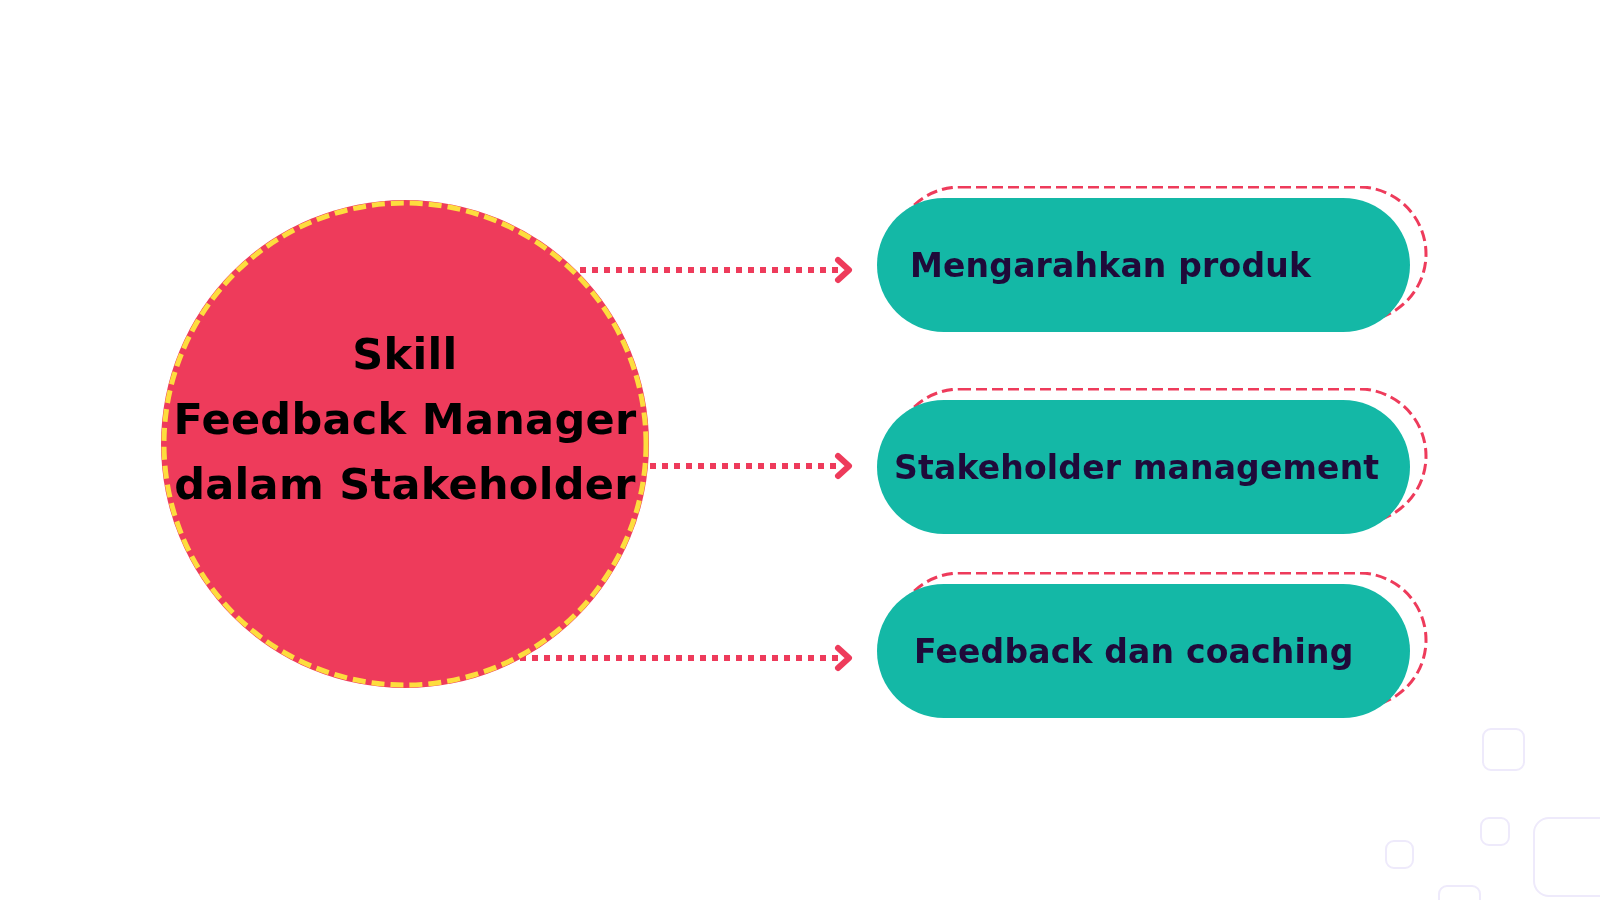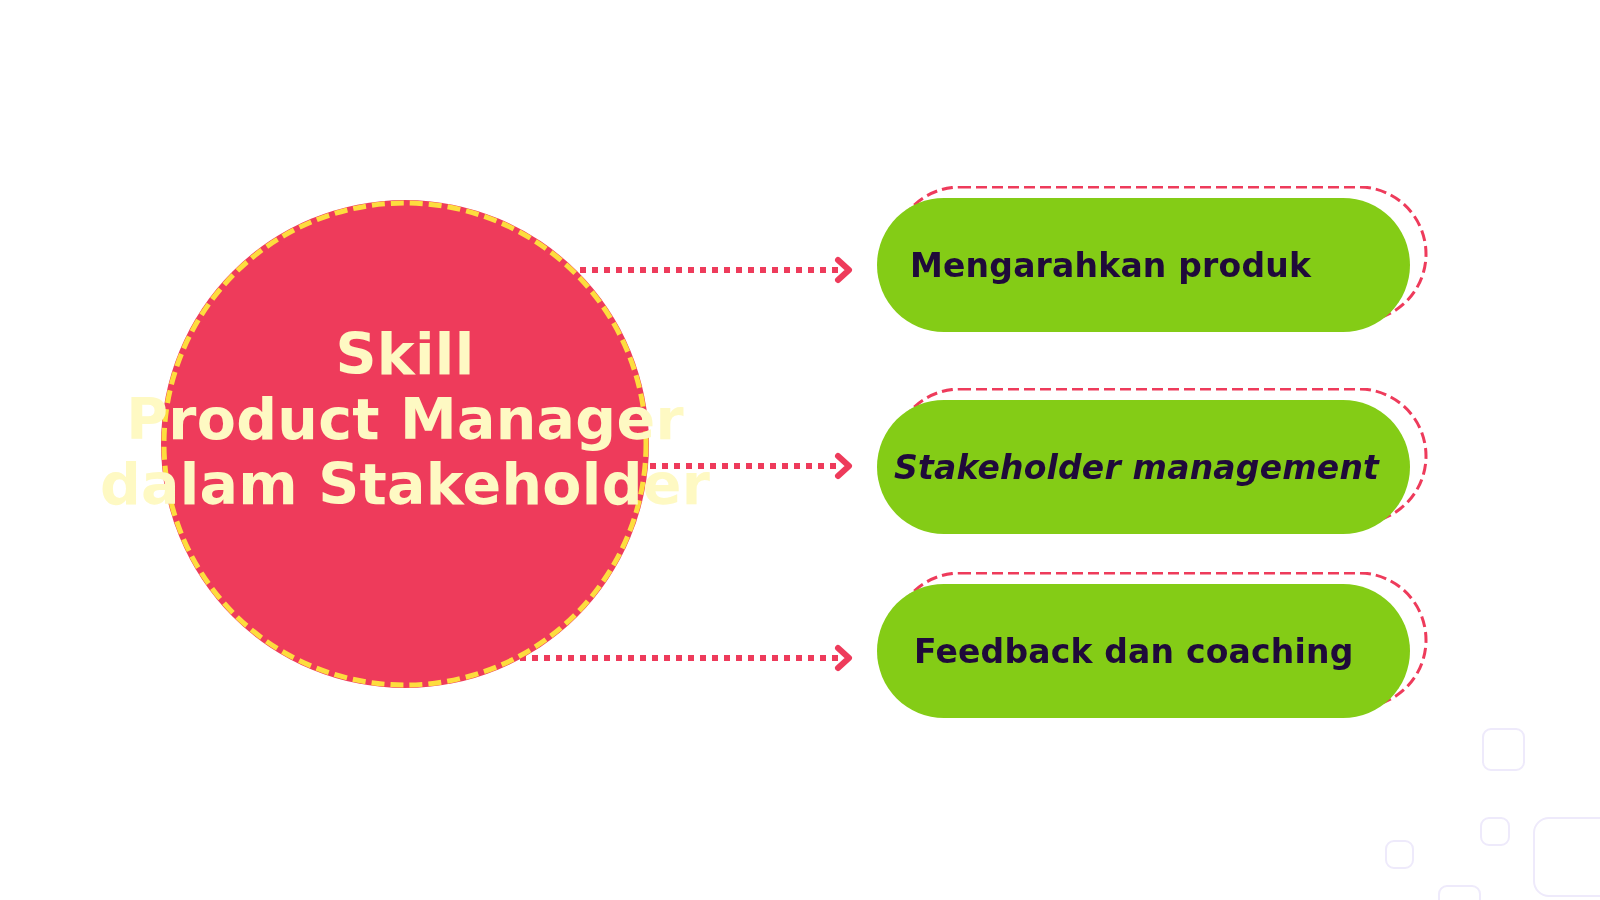--- a/index.html
+++ b/index.html
@@ -33,23 +33,23 @@
       z-index: 2;
     }
     .circle-border {
       position: absolute;
       left: 0; top: 0;
       width: 488px; height: 488px;
       z-index: 3;
       pointer-events: none;
     }
     .circle-text {
-      color: #fef9c3;
+      color: #000000;
       font-weight: bold;
-      font-size: 57px;
+      font-size: 43px;
       line-height: 65px;
       position: relative;
       z-index: 4;
       margin-top: -50px;
       letter-spacing: 0.3px;
     }
     .circle-text div { white-space: nowrap; }
 
     .arrows {
       position: absolute;
@@ -71,21 +71,21 @@
       width: 560px; height: 160px;
       pointer-events: none;
     }
     .pill {
       position: absolute;
       left: 0;
       top: 12px;
       width: 533px;
       height: 134px;
       border-radius: 67px;
-      background: #84cc16;
+      background: #14b8a6;
       display: flex;
       align-items: center;
       box-sizing: border-box;
       color: #1F0A3A;
       font-weight: bold;
       font-size: 33px;
       white-space: nowrap;
       letter-spacing: 0.2px;
     }
     .deco {
@@ -115,35 +115,35 @@
       <polyline points="838,648 849,658 838,668" fill="none" stroke="#EE3B5B" stroke-width="6" stroke-linecap="round" stroke-linejoin="round"></polyline>
     </g>
   </svg>
 
   <div class="center-circle">
     <svg class="circle-border" viewBox="0 0 488 488" xmlns="http://www.w3.org/2000/svg">
       <circle cx="244" cy="244" r="241" fill="none" stroke="#FDDD3E" stroke-width="5" stroke-dasharray="13 6"></circle>
     </svg>
     <div class="circle-text">
       <div>Skill</div>
-      <div>Product Manager</div>
+      <div>Feedback Manager</div>
       <div>dalam Stakeholder</div>
     </div>
   </div>
 
   <div class="pill-group" style="left:877px; top:186px;">
     <svg class="pill-outline" viewBox="0 0 560 160" xmlns="http://www.w3.org/2000/svg">
       <rect x="16" y="1" width="533" height="134" rx="67" ry="67" fill="none" stroke="#EE3B5B" stroke-width="3" stroke-dasharray="11 5"></rect>
     </svg>
     <div class="pill" style="padding-left:33px;">
       <span>Mengarahkan produk</span>
     </div>
   </div>
 
-  <div class="pill-group" style="left:877px; top:388px;font-style:italic;">
+  <div class="pill-group" style="left:877px; top:388px;">
     <svg class="pill-outline" viewBox="0 0 560 160" xmlns="http://www.w3.org/2000/svg">
       <rect x="16" y="1" width="533" height="134" rx="67" ry="67" fill="none" stroke="#EE3B5B" stroke-width="3" stroke-dasharray="11 5"></rect>
     </svg>
     <div class="pill" style="padding-left:17px;">
       <span>Stakeholder management</span>
     </div>
   </div>
 
   <div class="pill-group" style="left:877px; top:572px;">
     <svg class="pill-outline" viewBox="0 0 560 160" xmlns="http://www.w3.org/2000/svg">

